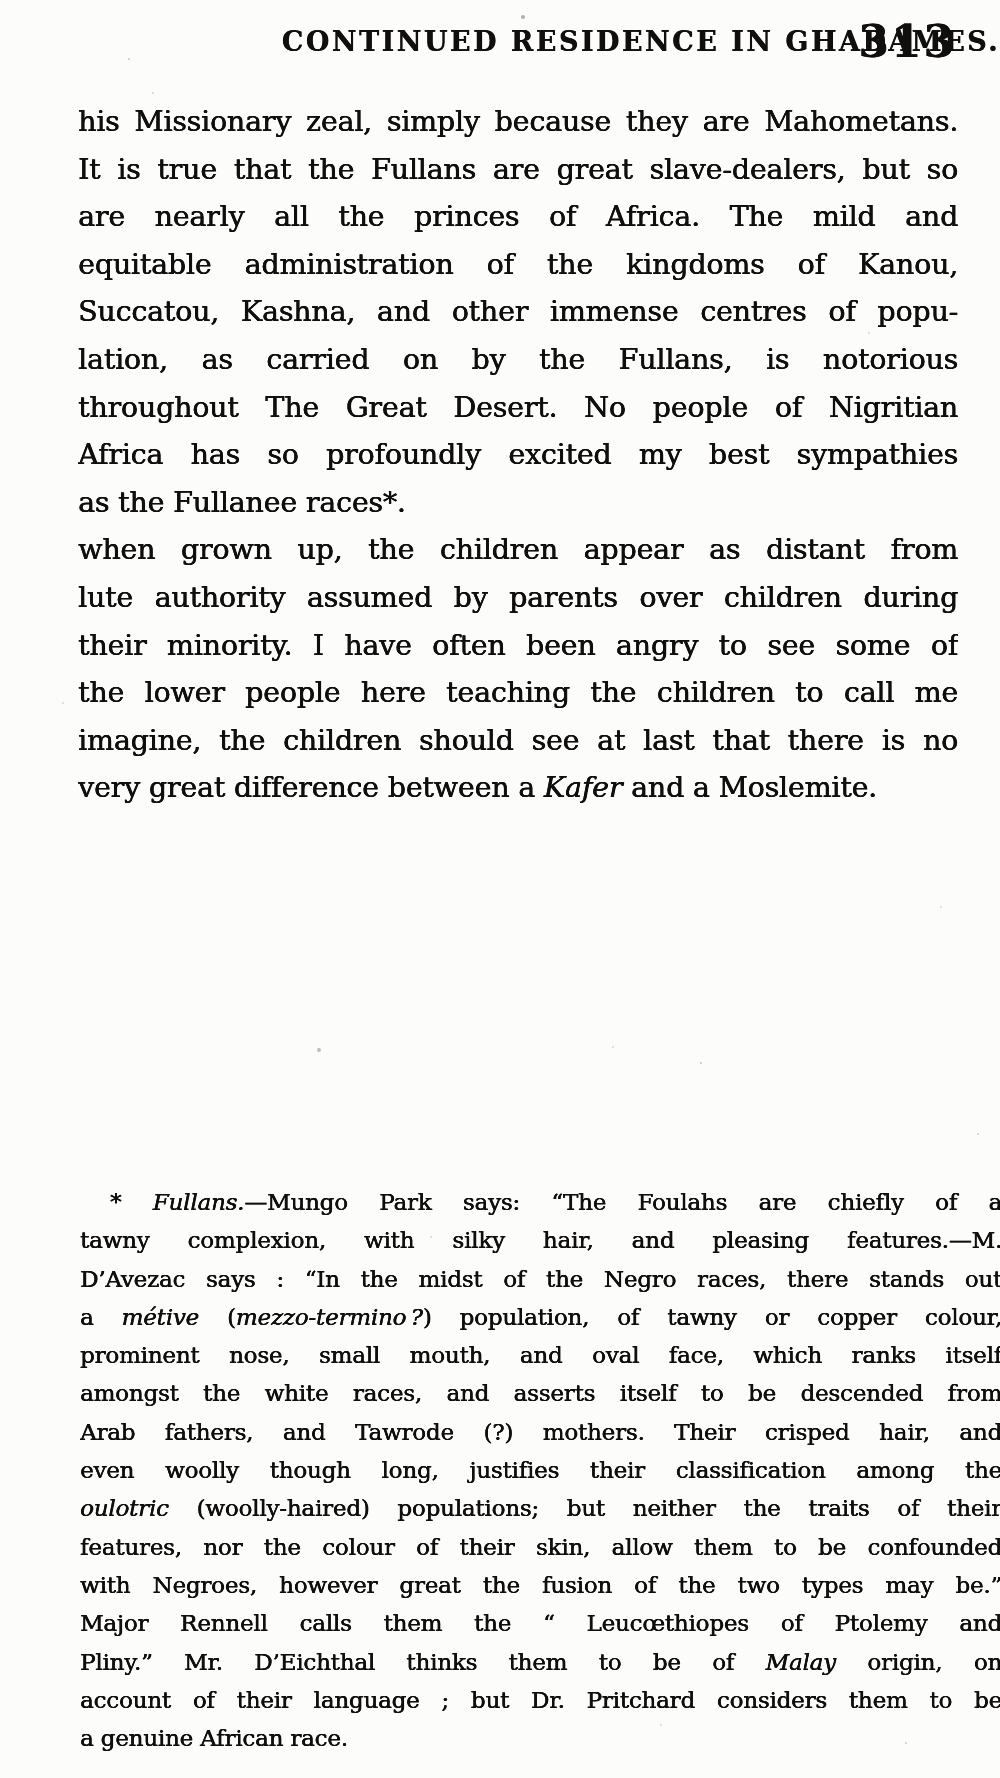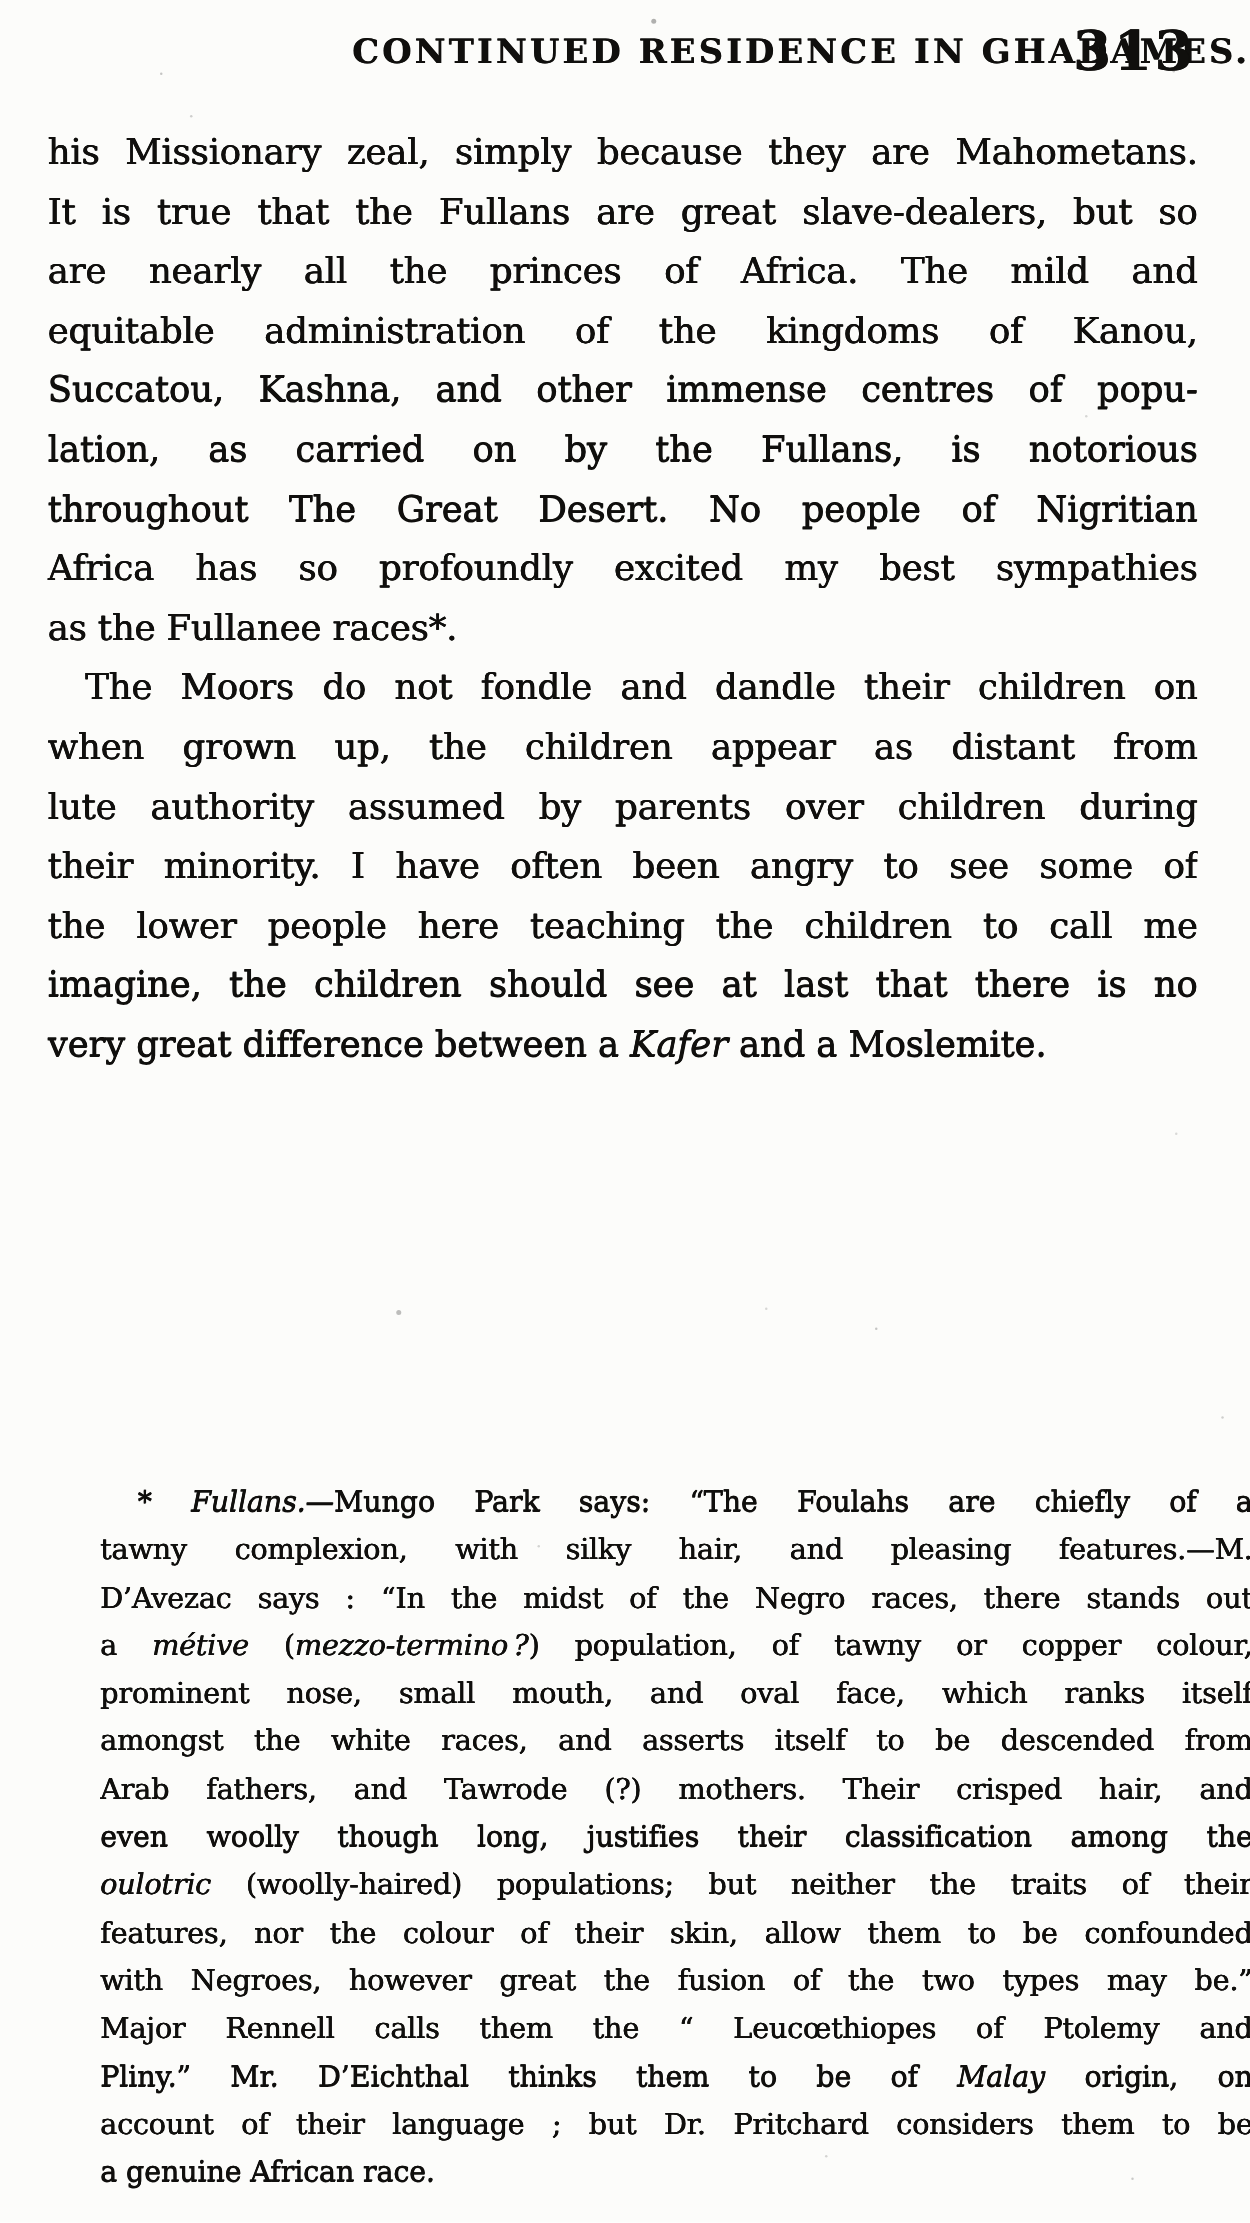--- a/index.html
+++ b/index.html
@@ -73,20 +73,21 @@
   .bline {
     height: 47.6px;
     line-height: 47.6px;
     font-size: 28.5px;
     letter-spacing: -0.2px;
     text-align: justify;
     text-align-last: justify;
     overflow: hidden;
     white-space: normal;
     text-shadow: 0.45px 0 0 currentColor, 0 0.3px 0 currentColor;
+    margin-left: 40px;
   }
   .footnote-text {
     position: absolute;
     left: 38px;
     top: 1183px;
     width: 922px;
     margin-left: 42px;
   }
   .fline {
     height: 38.3px;
@@ -123,21 +124,20 @@
   <div class="body-text">
       <div class="bline"><span>his Missionary zeal, simply because they are Mahometans.</span></div>
       <div class="bline"><span>It is true that the Fullans are great slave-dealers, but so</span></div>
       <div class="bline"><span>are nearly all the princes of Africa.  The mild and</span></div>
       <div class="bline"><span>equitable administration of the kingdoms of Kanou,</span></div>
       <div class="bline"><span>Succatou, Kashna, and other immense centres of popu-</span></div>
       <div class="bline"><span>lation, as carried on by the Fullans, is notorious</span></div>
       <div class="bline"><span>throughout The Great Desert.  No people of Nigritian</span></div>
       <div class="bline"><span>Africa has so profoundly excited my best sympathies</span></div>
       <div class="bline lastline"><span>as the Fullanee races*.</span></div>
-      <div class="bline indent"><span>The Moors do not fondle and dandle their children on</span></div>
       <div class="bline"><span>when grown up, the children appear as distant from</span></div>
       <div class="bline"><span>lute authority assumed by parents over children during</span></div>
       <div class="bline"><span>their minority.  I have often been angry to see some of</span></div>
       <div class="bline"><span>the lower people here teaching the children to call me</span></div>
       <div class="bline"><span>imagine, the children should see at last that there is no</span></div>
       <div class="bline lastline"><span>very great difference between a </span><span class="it">Kafer</span><span> and a Moslemite.</span></div>
     </div>
 
   <div class="footnote-text">
       <div class="fline indent"><span>* </span><span class="it">Fullans.</span><span>—Mungo Park says: “The Foulahs are chiefly of a</span></div>

